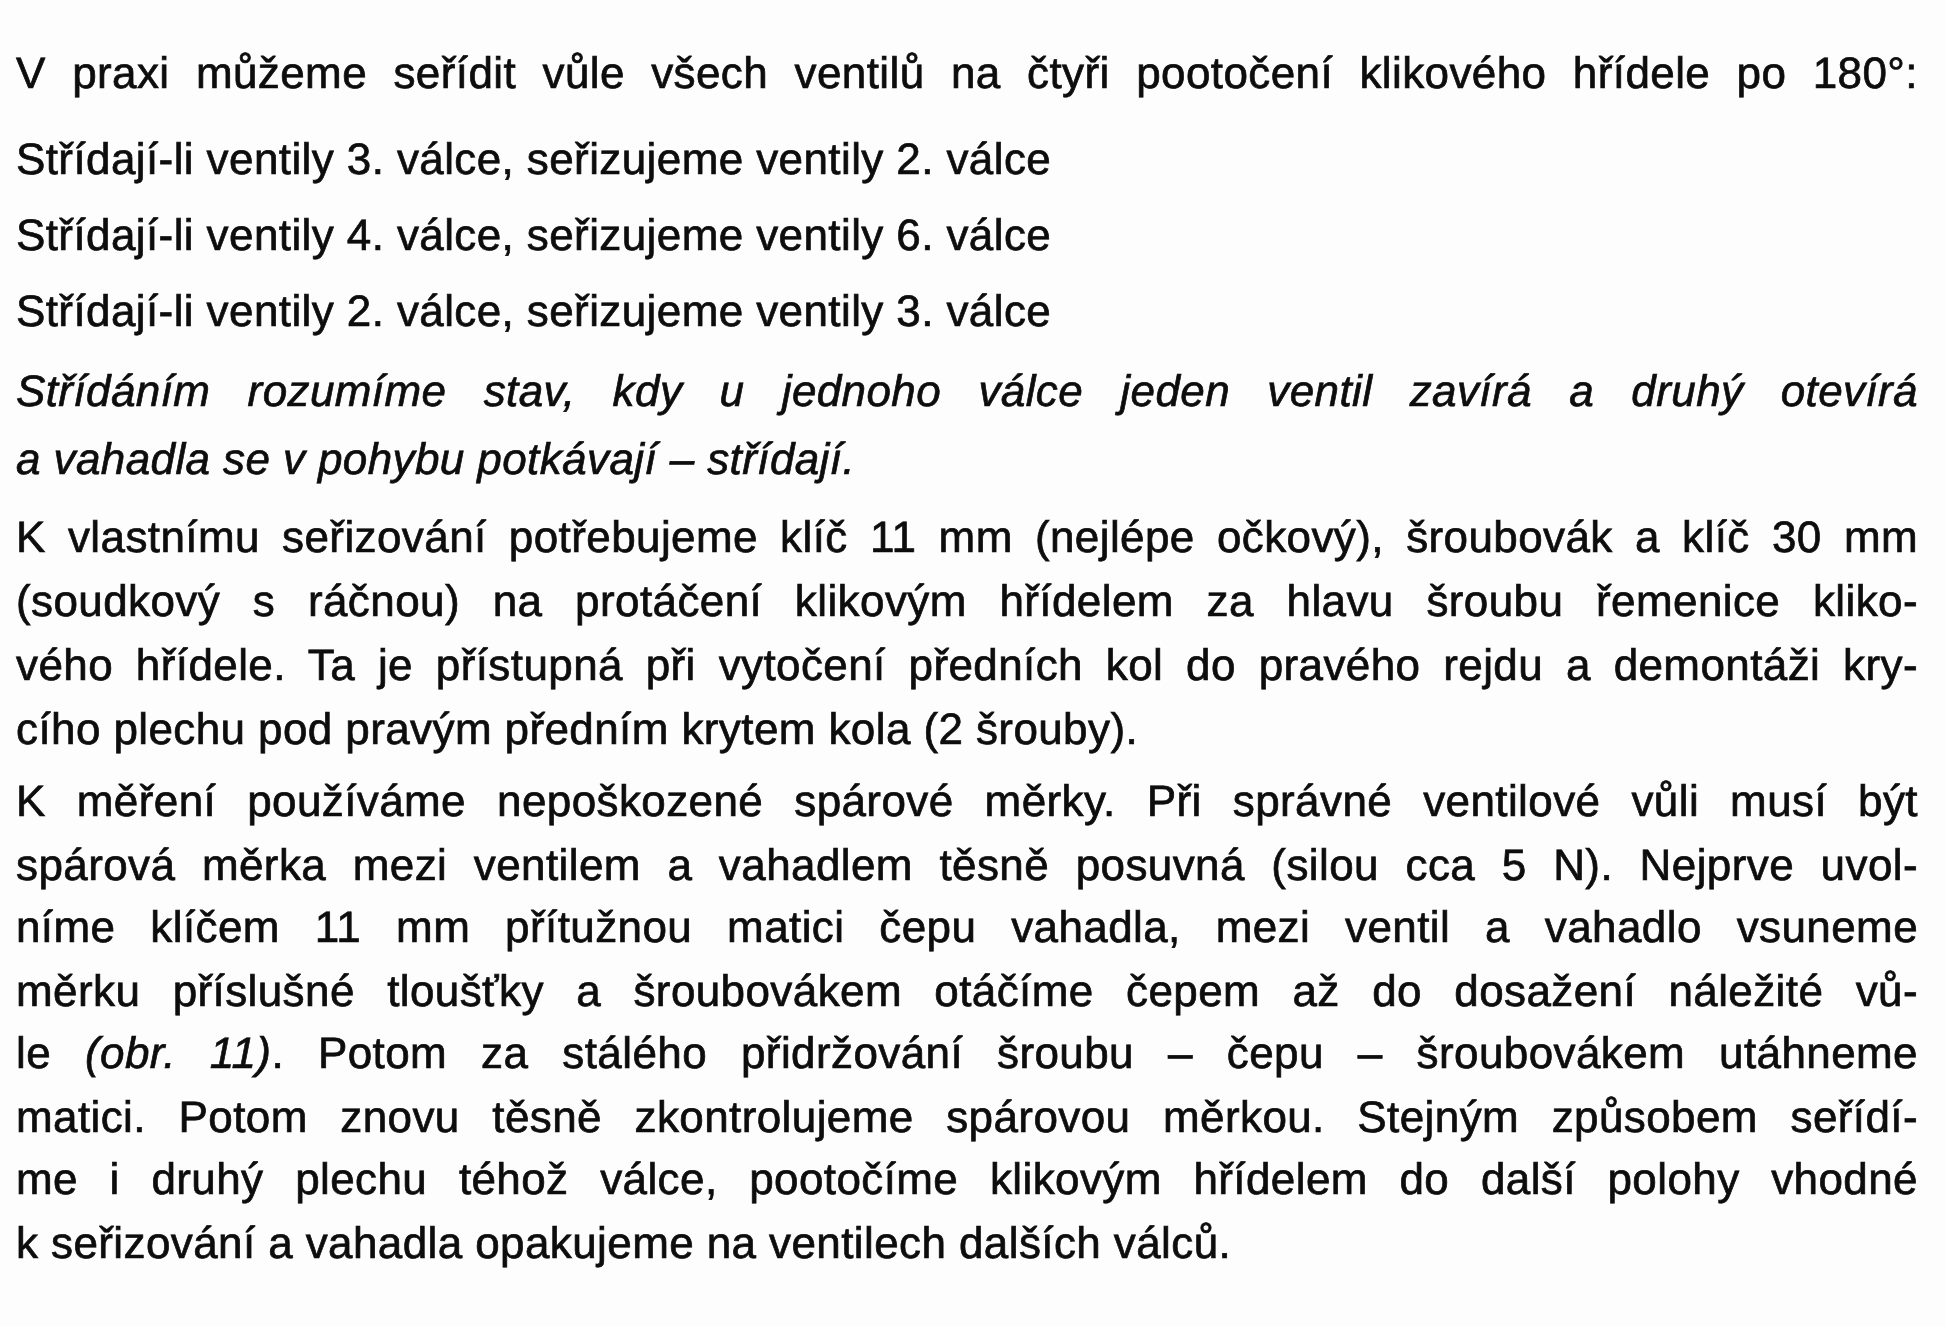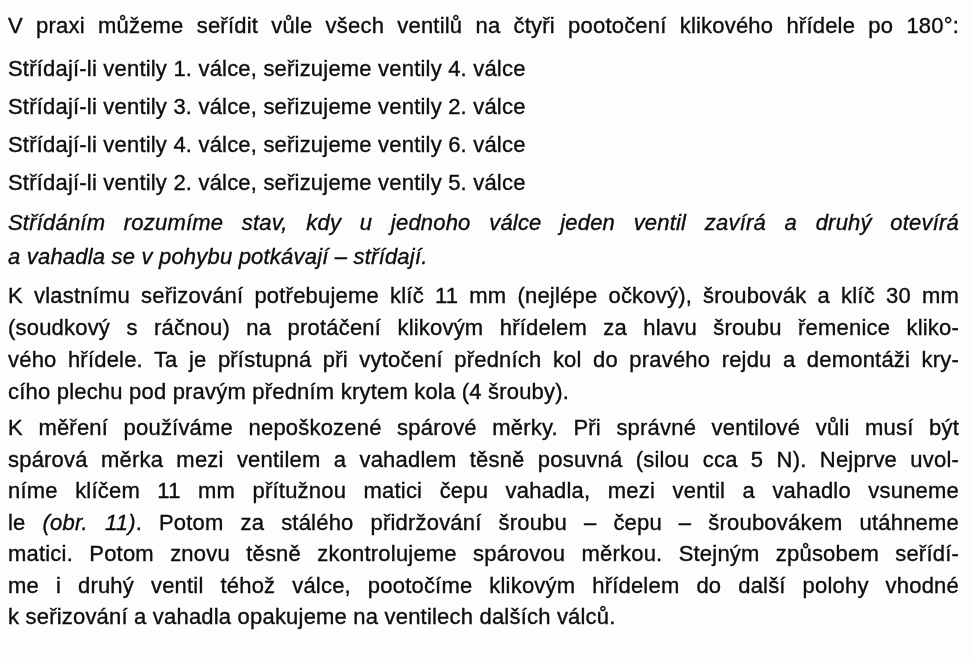--- a/index.html
+++ b/index.html
@@ -25,62 +25,62 @@
     margin: 0;
     font-size: 22px;
     letter-spacing: 0.2px;
     white-space: normal;
   }
   
   .j {
     text-align: justify;
     text-align-last: justify;
   }
-  .intro .line { line-height: 40px; }
+  .intro .line { line-height: 40px; margin-top: 11px; }
   .rules { margin-top: 4px; }
   .rules .line { line-height: 38px; }
   .para-a { margin-top: 4px; font-style: italic; }
   .para-a .line { line-height: 34px; }
   .para-b { margin-top: 6px; }
   .para-b .line { line-height: 32px; }
   .para-c { margin-top: 4px; }
   .para-c .line { line-height: 31.5px; }
   .it { font-style: italic; }
 </style>
 </head>
 <body>
 
 <div class="page">
 
   <div class="intro">
     <p class="line j">V praxi můžeme seřídit vůle všech ventilů na čtyři pootočení klikového hřídele po 180°:</p>
   </div>
 
   <div class="rules">
-    <p class="line">Střídají-li ventily 1. válce, seřizujeme ventily 4. válce</p>
     <p class="line">Střídají-li ventily 3. válce, seřizujeme ventily 2. válce</p>
     <p class="line">Střídají-li ventily 4. válce, seřizujeme ventily 6. válce</p>
-    <p class="line">Střídají-li ventily 2. válce, seřizujeme ventily 5. válce</p>
+    <p class="line">Střídají-li ventily 2. válce, seřizujeme ventily 3. válce</p>
   </div>
 
   <div class="para-a">
     <p class="line j">Střídáním rozumíme stav, kdy u jednoho válce jeden ventil zavírá a druhý otevírá</p>
     <p class="line">a vahadla se v pohybu potkávají – střídají.</p>
   </div>
 
   <div class="para-b">
     <p class="line j">K vlastnímu seřizování potřebujeme klíč 11 mm (nejlépe očkový), šroubovák a klíč 30 mm</p>
     <p class="line j">(soudkový s ráčnou) na protáčení klikovým hřídelem za hlavu šroubu řemenice kliko-</p>
     <p class="line j">vého hřídele. Ta je přístupná při vytočení předních kol do pravého rejdu a demontáži kry-</p>
-    <p class="line">cího plechu pod pravým předním krytem kola (4 šrouby).</p>
+    <p class="line">cího plechu pod pravým předním krytem kola (2 šrouby).</p>
   </div>
 
   <div class="para-c">
     <p class="line j">K měření používáme nepoškozené spárové měrky. Při správné ventilové vůli musí být</p>
     <p class="line j">spárová měrka mezi ventilem a vahadlem těsně posuvná (silou cca 5 N). Nejprve uvol-</p>
     <p class="line j">níme klíčem 11 mm přítužnou matici čepu vahadla, mezi ventil a vahadlo vsuneme</p>
+    <p class="line j">měrku příslušné tloušťky a šroubovákem otáčíme čepem až do dosažení náležité vů-</p>
     <p class="line j"><span>le </span><span class="it">(obr. 11)</span><span>. Potom za stálého přidržování šroubu – čepu – šroubovákem utáhneme</span></p>
     <p class="line j">matici. Potom znovu těsně zkontrolujeme spárovou měrkou. Stejným způsobem seřídí-</p>
-    <p class="line j">me i druhý ventil téhož válce, pootočíme klikovým hřídelem do další polohy vhodné</p>
+    <p class="line j">me i druhý plechu téhož válce, pootočíme klikovým hřídelem do další polohy vhodné</p>
     <p class="line">k seřizování a vahadla opakujeme na ventilech dalších válců.</p>
   </div>
 
 </div>
 
 </body></html>

